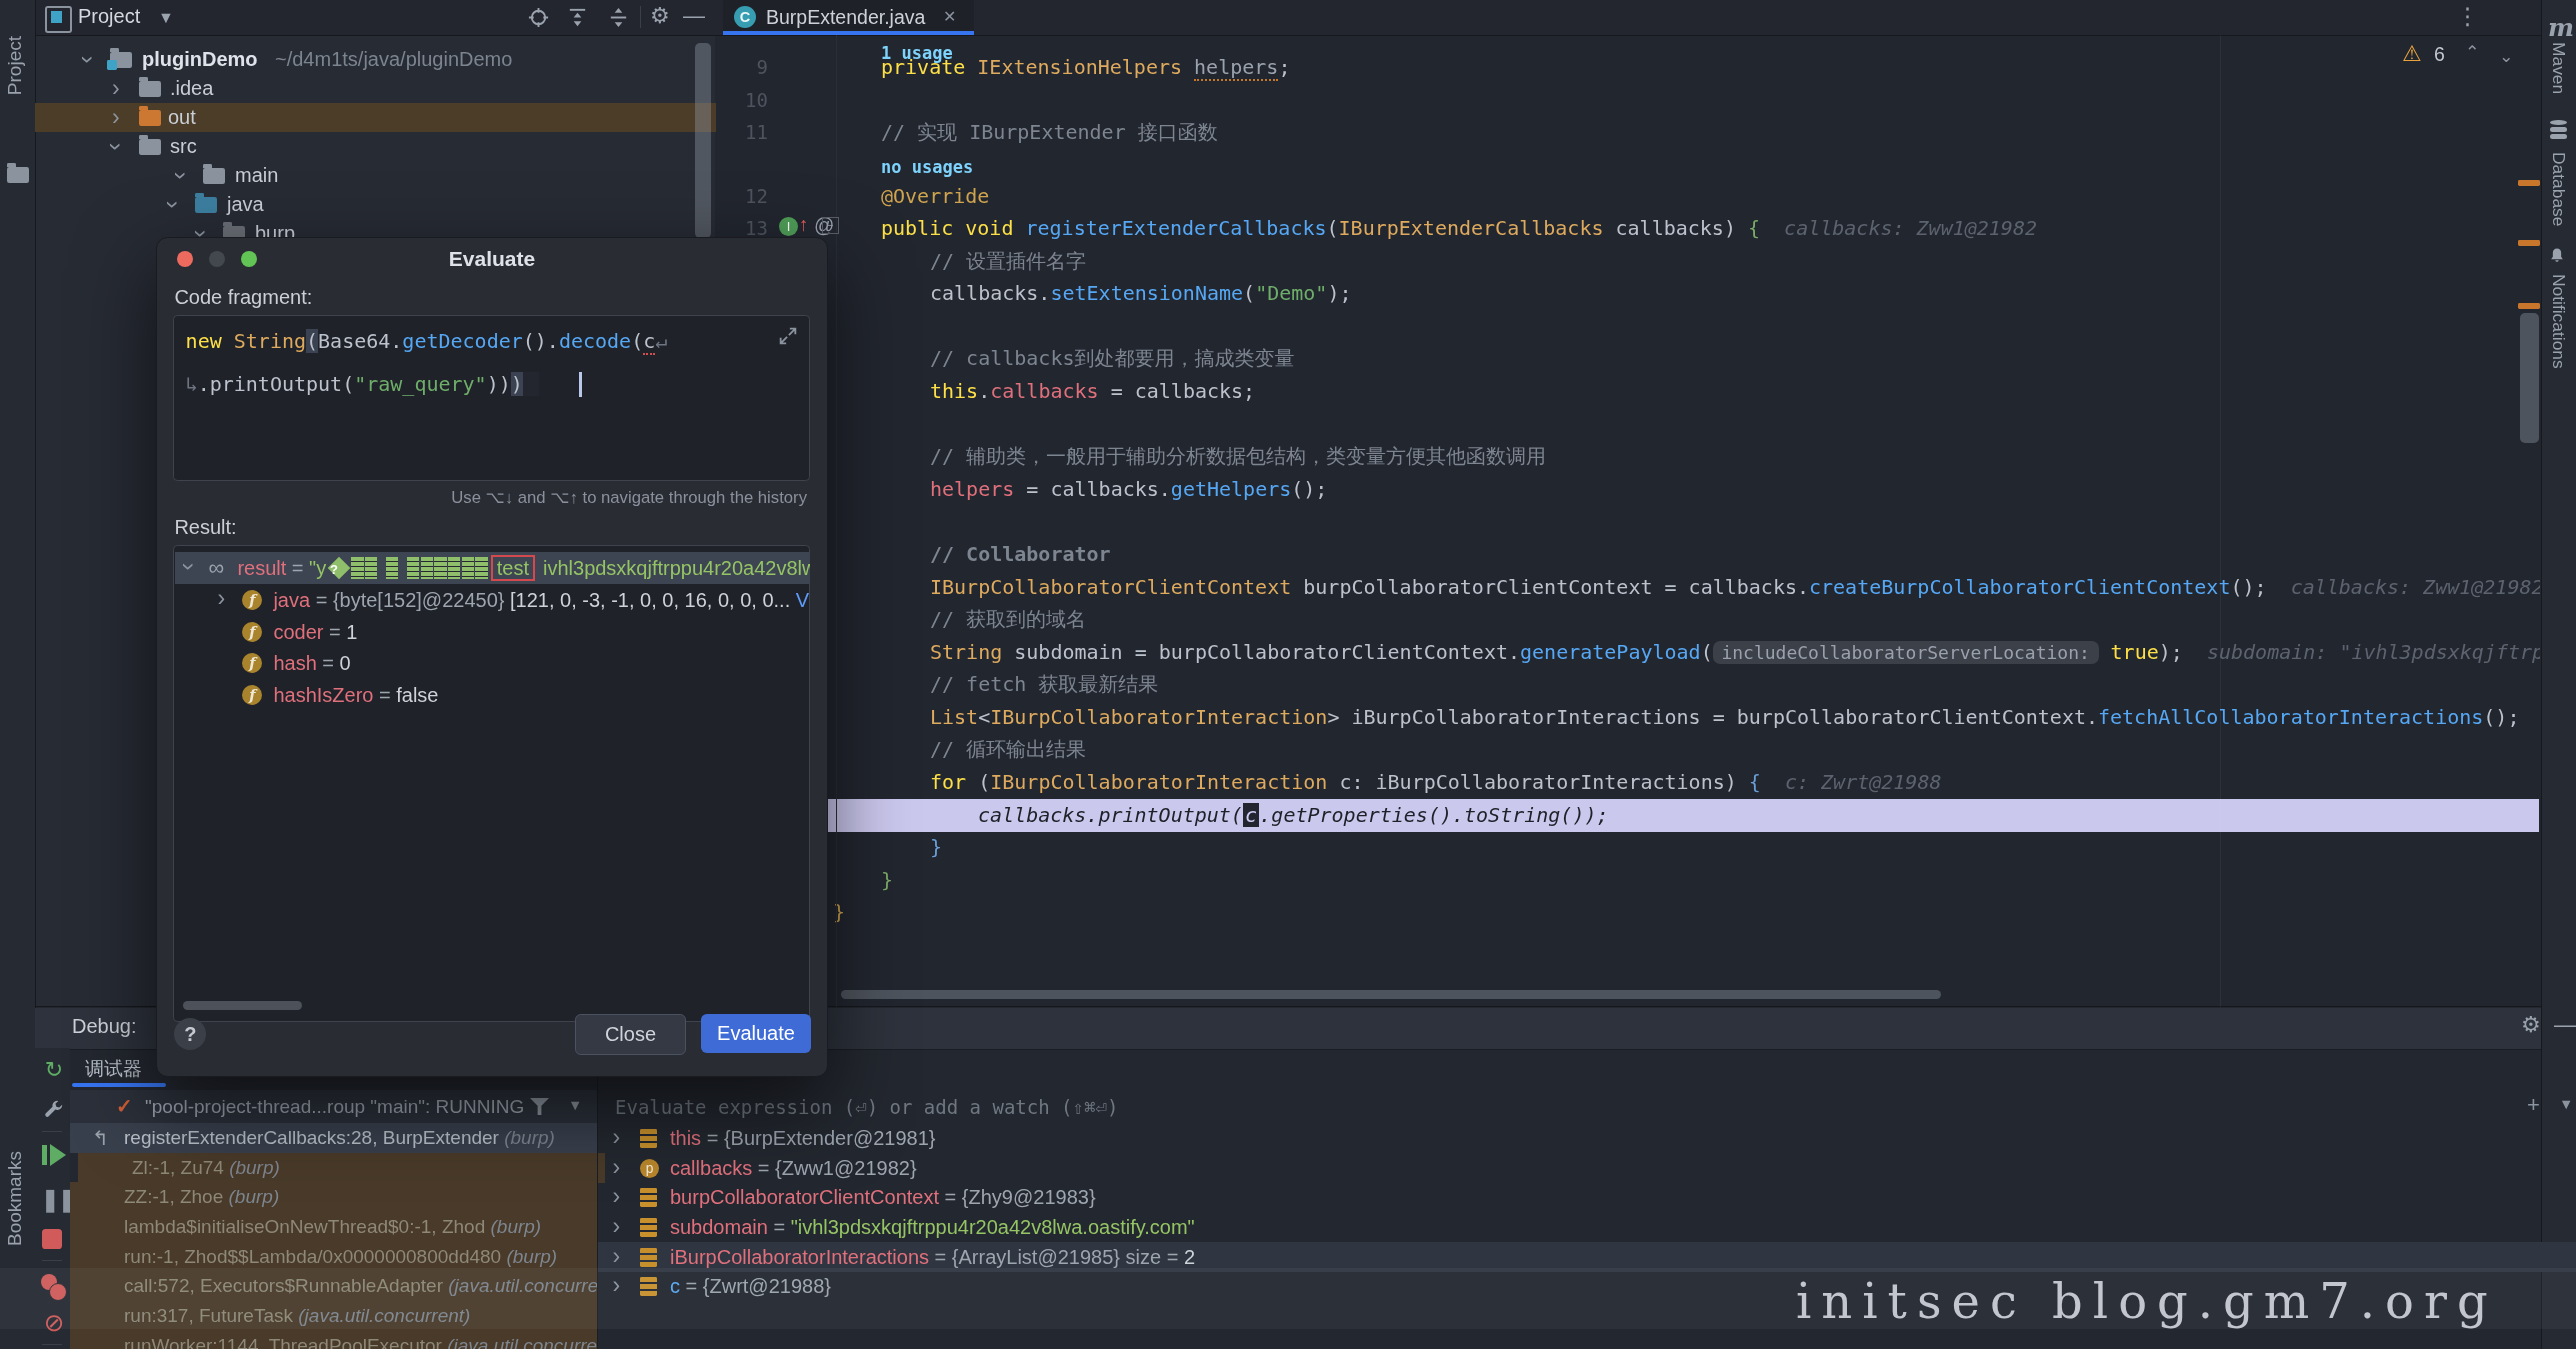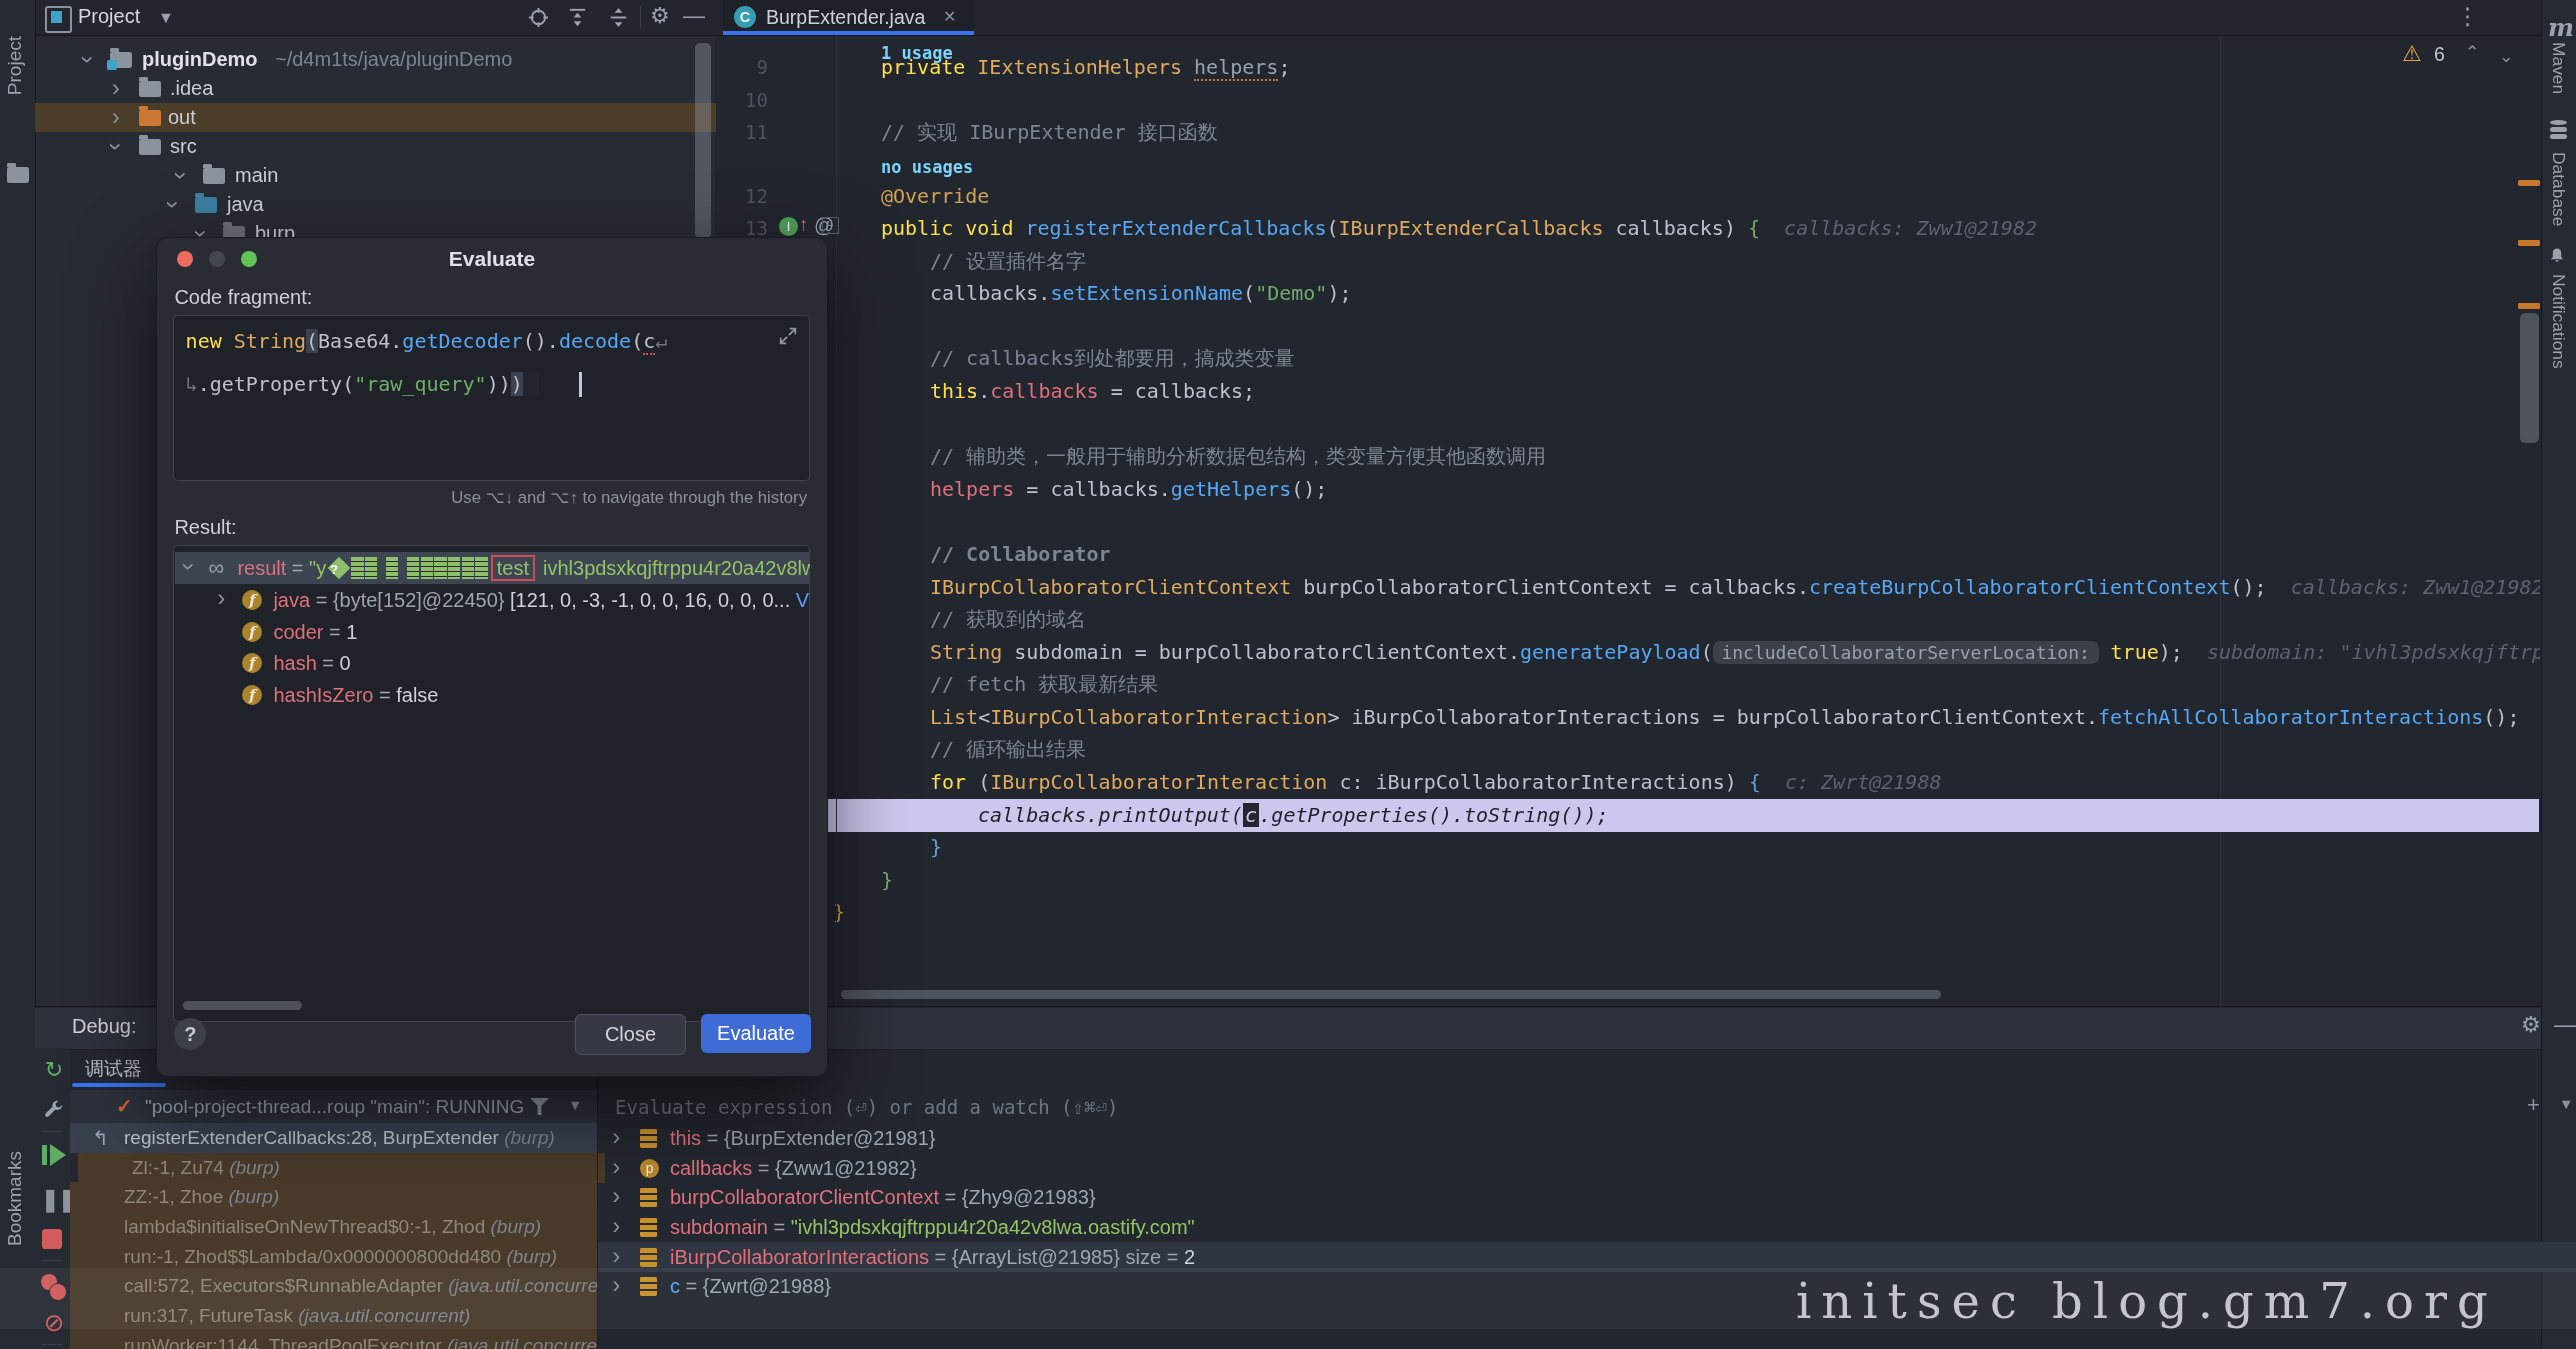--- a/index.html
+++ b/index.html
@@ -254,21 +254,21 @@
   <div class="abs" id="dialog">
     <div class="light" style="left:20px;background:#ed6a5f;"></div>
     <div class="light" style="left:52px;background:#43474e;"></div>
     <div class="light" style="left:84px;background:#61c454;"></div>
     <div class="abs" style="left:0;top:8.7px;width:100%;text-align:center;font-size:21px;font-weight:bold;color:#dfe2e8;">Evaluate</div>
 
     <div class="abs" style="left:17.4px;top:48px;font-size:20px;color:#ccd0d6;">Code fragment:</div>
     <div class="dlg-box" style="left:16px;top:77px;width:635px;height:164px;">
       <div id="dlg-code">
           <div class="code-line" style="left: 11.6px; top: 8.7px;"><span class="tk-kw">new </span><span class="tk-type">String</span><span class="tk-psel">(</span><span class="tk-pln">Base64.</span><span class="tk-mth">getDecoder</span><span class="tk-pln">().</span><span class="tk-mth">decode</span><span class="tk-pln">(</span><span class="tk-errsq">c</span><span class="tk-wrap">↵</span></div>
-          <div class="code-line" style="left: 11.6px; top: 52px;"><span class="tk-wrap">↳</span><span class="tk-pln">.getProperty(</span><span class="tk-str">"raw_query"</span><span class="tk-pln">))</span><span class="tk-psel">)</span><span class="tk-caret"> </span></div>
+          <div class="code-line" style="left: 11.6px; top: 52px;"><span class="tk-wrap">↳</span><span class="tk-pln">.printOutput(</span><span class="tk-str">"raw_query"</span><span class="tk-pln">))</span><span class="tk-psel">)</span><span class="tk-caret"> </span></div>
           <div class="abs" style="left: 405px; top: 56px; width: 2.9px; height: 24.6px; background: rgb(185, 199, 232);"></div>
         </div>
       <svg style="position:absolute;right:10px;top:8.7px;" width="22" height="22" viewBox="0 0 24 24">
           <path d="M14 4h6v6M20 4l-7 7M10 20H4v-6M4 20l7-7" stroke="#8b939e" stroke-width="2" fill="none"></path>
         </svg>
     </div>
     <div class="abs" style="left:0;top:249px;width:650px;text-align:right;font-size:16.7px;color:#8a919c;">Use ⌥↓ and ⌥↑ to navigate through the history</div>
 
     <div class="abs" style="left:17.4px;top:278px;font-size:20px;color:#ccd0d6;">Result:</div>
     <div class="dlg-box" style="left:16px;top:307px;width:635px;height:475px;">

